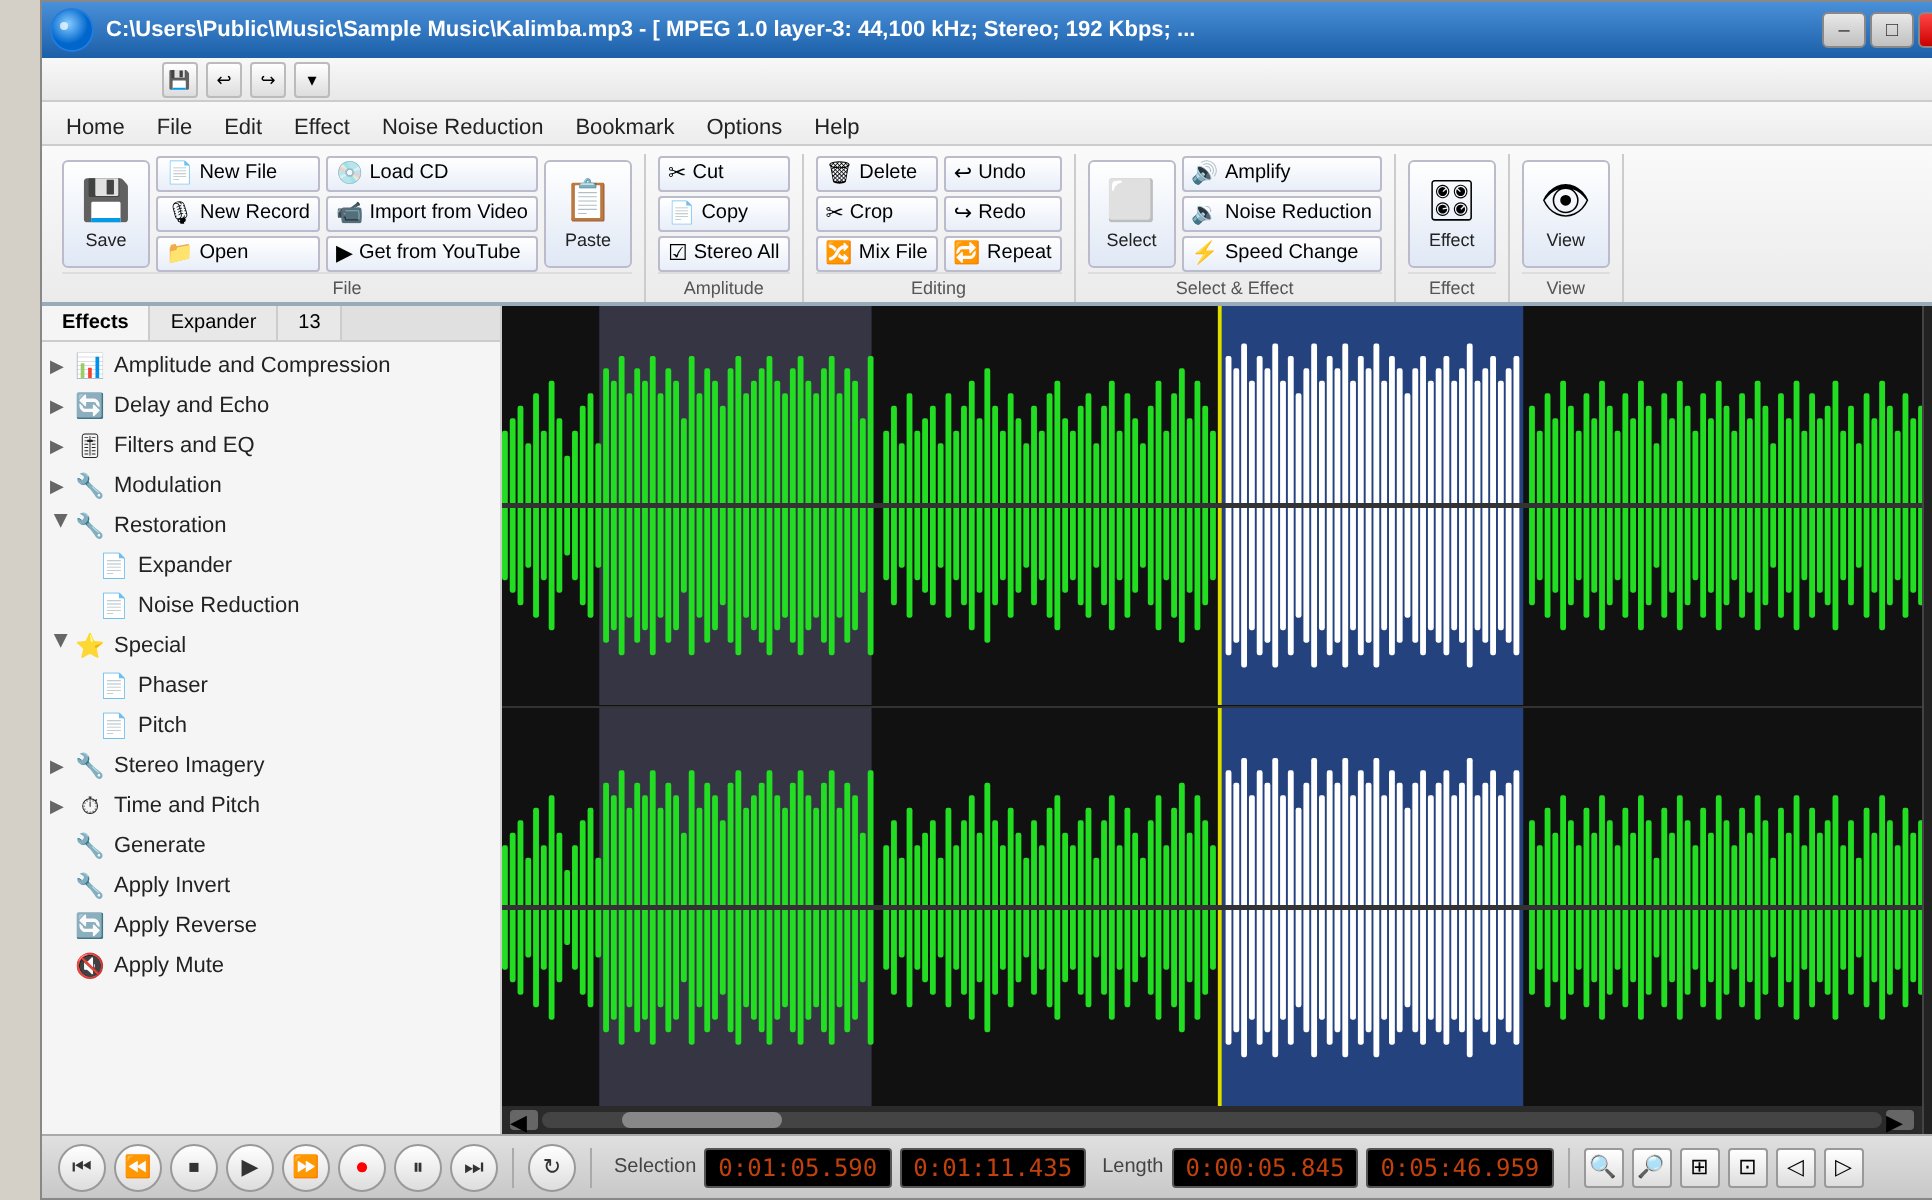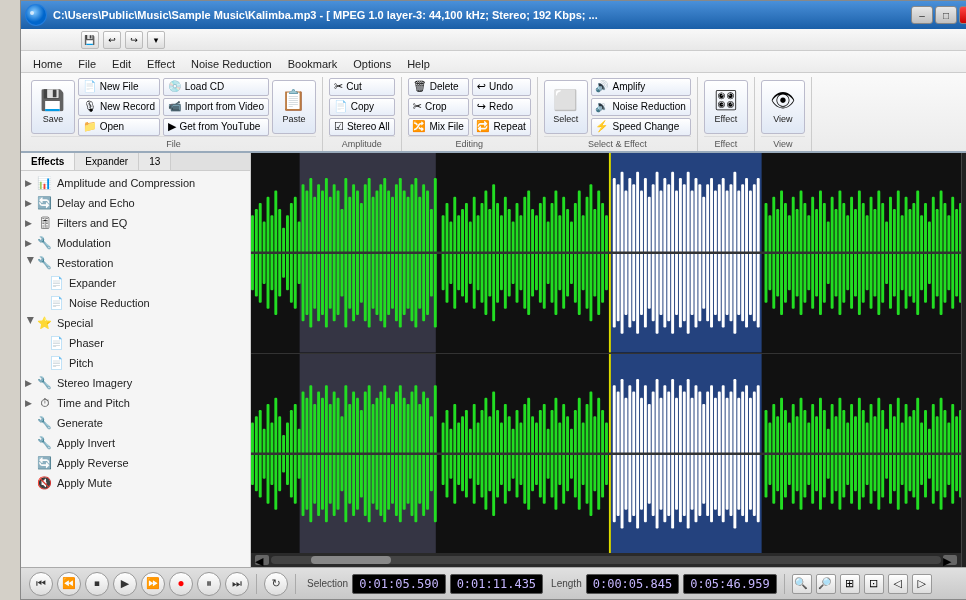--- a/index.html
+++ b/index.html
@@ -48,21 +48,21 @@
     .tree-item .arrow { width: 12px; font-size: 9px; color: #666; flex-shrink: 0; }
     .tree-item .item-icon { width: 16px; height: 16px; margin-right: 4px; flex-shrink: 0; display: flex; align-items: center; justify-content: center; font-size: 12px; }
     .tree-item .item-label { font-size: 11px; }
     .tree-item.indent1 { padding-left: 16px; }
 
     
     .transport { height: 32px; background: linear-gradient(to bottom, #e0e0e0, #c8c8c8); border-top: 1px solid #aaa; display: flex; align-items: center; padding: 0 8px; gap: 4px; flex-shrink: 0; }
     .transport-btn { width: 24px; height: 24px; background: linear-gradient(to bottom, #fff, #ddd); border: 1px solid #999; border-radius: 50%; display: flex; align-items: center; justify-content: center; cursor: pointer; font-size: 11px; color: #333; }
     .transport-sep { width: 1px; height: 20px; background: #aaa; margin: 0 3px; }
     .transport-label { font-size: 10px; color: #444; margin-left: 4px; }
-    .time-display { background: #000; color: #c4b5fd; font-family: monospace; font-size: 12px; padding: 2px 6px; border: 1px solid #555; border-radius: 2px; min-width: 90px; text-align: center; }
+    .time-display { background: #000; color: #c2410c; font-family: monospace; font-size: 12px; padding: 2px 6px; border: 1px solid #555; border-radius: 2px; min-width: 90px; text-align: center; }
     .zoom-btn { width: 20px; height: 20px; background: linear-gradient(to bottom, #fff, #ddd); border: 1px solid #999; border-radius: 2px; display: flex; align-items: center; justify-content: center; cursor: pointer; font-size: 11px; }
   </style>
 </head>
 <body>
 
 <div class="window">
 
   <div class="title-bar">
     <div class="title-bar-logo">
       <svg width="22" height="22" viewBox="0 0 22 22">

